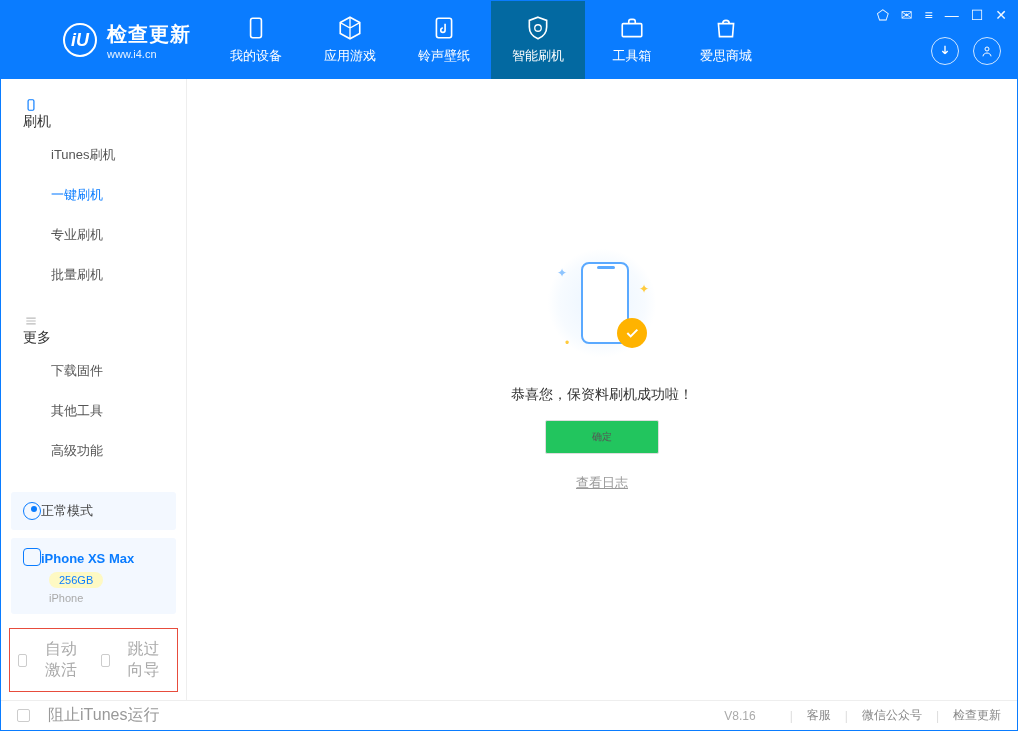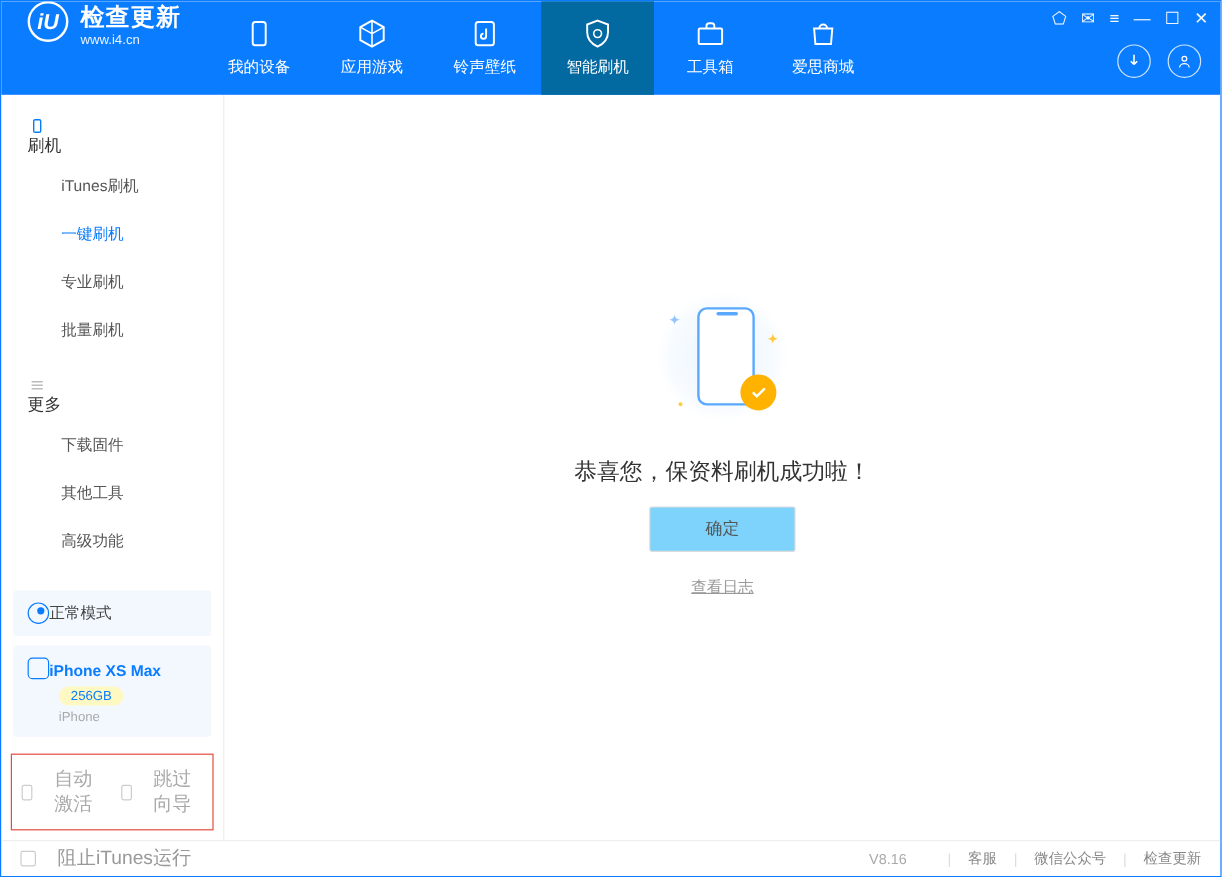--- a/index.html
+++ b/index.html
@@ -1,20 +1,20 @@
 <!DOCTYPE html>
 <html><head>
 <meta charset="utf-8">
 <style>
 * { margin: 0; padding: 0; box-sizing: border-box; font-family: "Microsoft YaHei", Arial, sans-serif; }
 body { background: #fff; width: 1018px; height: 731px; overflow: hidden; border: 1px solid #0a7cff; }
 
 
 .header { background: #0a7cff; height: 78px; display: flex; align-items: stretch; color: #fff; position: relative; }
-.logo-area { display: flex; padding: 0 18px 0 22px; }
+.logo-area { display: flex; align-items: center; padding: 0 18px 0 22px; margin-left: 40px; }
 .logo-circle { width: 34px; height: 34px; border: 2px solid #fff; border-radius: 50%; display: flex; align-items: center; justify-content: center; font-weight: bold; font-size: 18px; font-style: italic; }
 .logo-text { margin-left: 10px; }
 .logo-title { font-size: 20px; font-weight: bold; letter-spacing: 1px; }
 .logo-sub { font-size: 11px; opacity: 0.9; }
 
 .nav { display: flex; }
 .nav-item { width: 94px; display: flex; flex-direction: column; align-items: center; justify-content: center; cursor: pointer; font-size: 13px; }
 .nav-item.active { background: #0369a1; }
 .nav-icon { width: 26px; height: 26px; margin-bottom: 6px; display: flex; align-items: center; justify-content: center; }
 .nav-icon svg { width: 26px; height: 26px; fill: #fff; stroke: #fff; }
@@ -57,22 +57,22 @@
 .phone-ill .glow { position: absolute; width: 110px; height: 110px; background: radial-gradient(circle, #eaf4ff 0%, #f7fbff 55%, transparent 70%); border-radius: 50%; }
 .phone-ill .phone { position: absolute; left: 34px; top: 14px; width: 48px; height: 82px; border: 2.5px solid #5aa9ff; border-radius: 8px; background: #fff; }
 .phone-ill .phone::before { content: ''; position: absolute; top: 2px; left: 14px; width: 18px; height: 3px; background: #5aa9ff; border-radius: 2px; }
 .phone-ill .check { position: absolute; right: 10px; bottom: 10px; width: 30px; height: 30px; background: #ffb300; border-radius: 50%; display: flex; align-items: center; justify-content: center; }
 .phone-ill .check svg { width: 16px; height: 16px; stroke: #fff; stroke-width: 3; fill: none; }
 .phone-ill .spark { position: absolute; color: #ffcb3d; font-size: 12px; }
 .phone-ill .spark.s1 { top: 18px; left: 10px; color:#8ec5ff; }
 .phone-ill .spark.s2 { top: 34px; right: 8px; }
 .phone-ill .spark.s3 { bottom: 8px; left: 18px; }
 
-.success-msg { font-size: 19px; color: #333; margin-bottom: 16px; }
-.ok-btn { border: 1px solid #ddd; background: #7dd3fc; padding: 9px 46px; font-size: 14px; color: #555; cursor: pointer; border-radius: 2px; margin-bottom: 20px; }
+.success-msg { font-size: 14px; color: #333; margin-bottom: 16px; }
+.ok-btn { border: 1px solid #ddd; background: #22c55e; padding: 9px 46px; font-size: 10px; color: #555; cursor: pointer; border-radius: 2px; margin-bottom: 20px; }
 .log-link { color: #999; font-size: 13px; cursor: pointer; text-decoration: underline; }
 
 
 .footer { height: 30px; border-top: 1px solid #eee; display: flex; align-items: center; padding: 0 16px; font-size: 12px; color: #999; }
 .footer .chk { color: #999; }
 .footer-spacer { flex: 1; }
 .footer .ver { color: #aaa; margin-right: 20px; }
 .footer .flink { color: #888; cursor: pointer; }
 .footer .sep { color: #ddd; margin: 0 14px; }
 </style>

